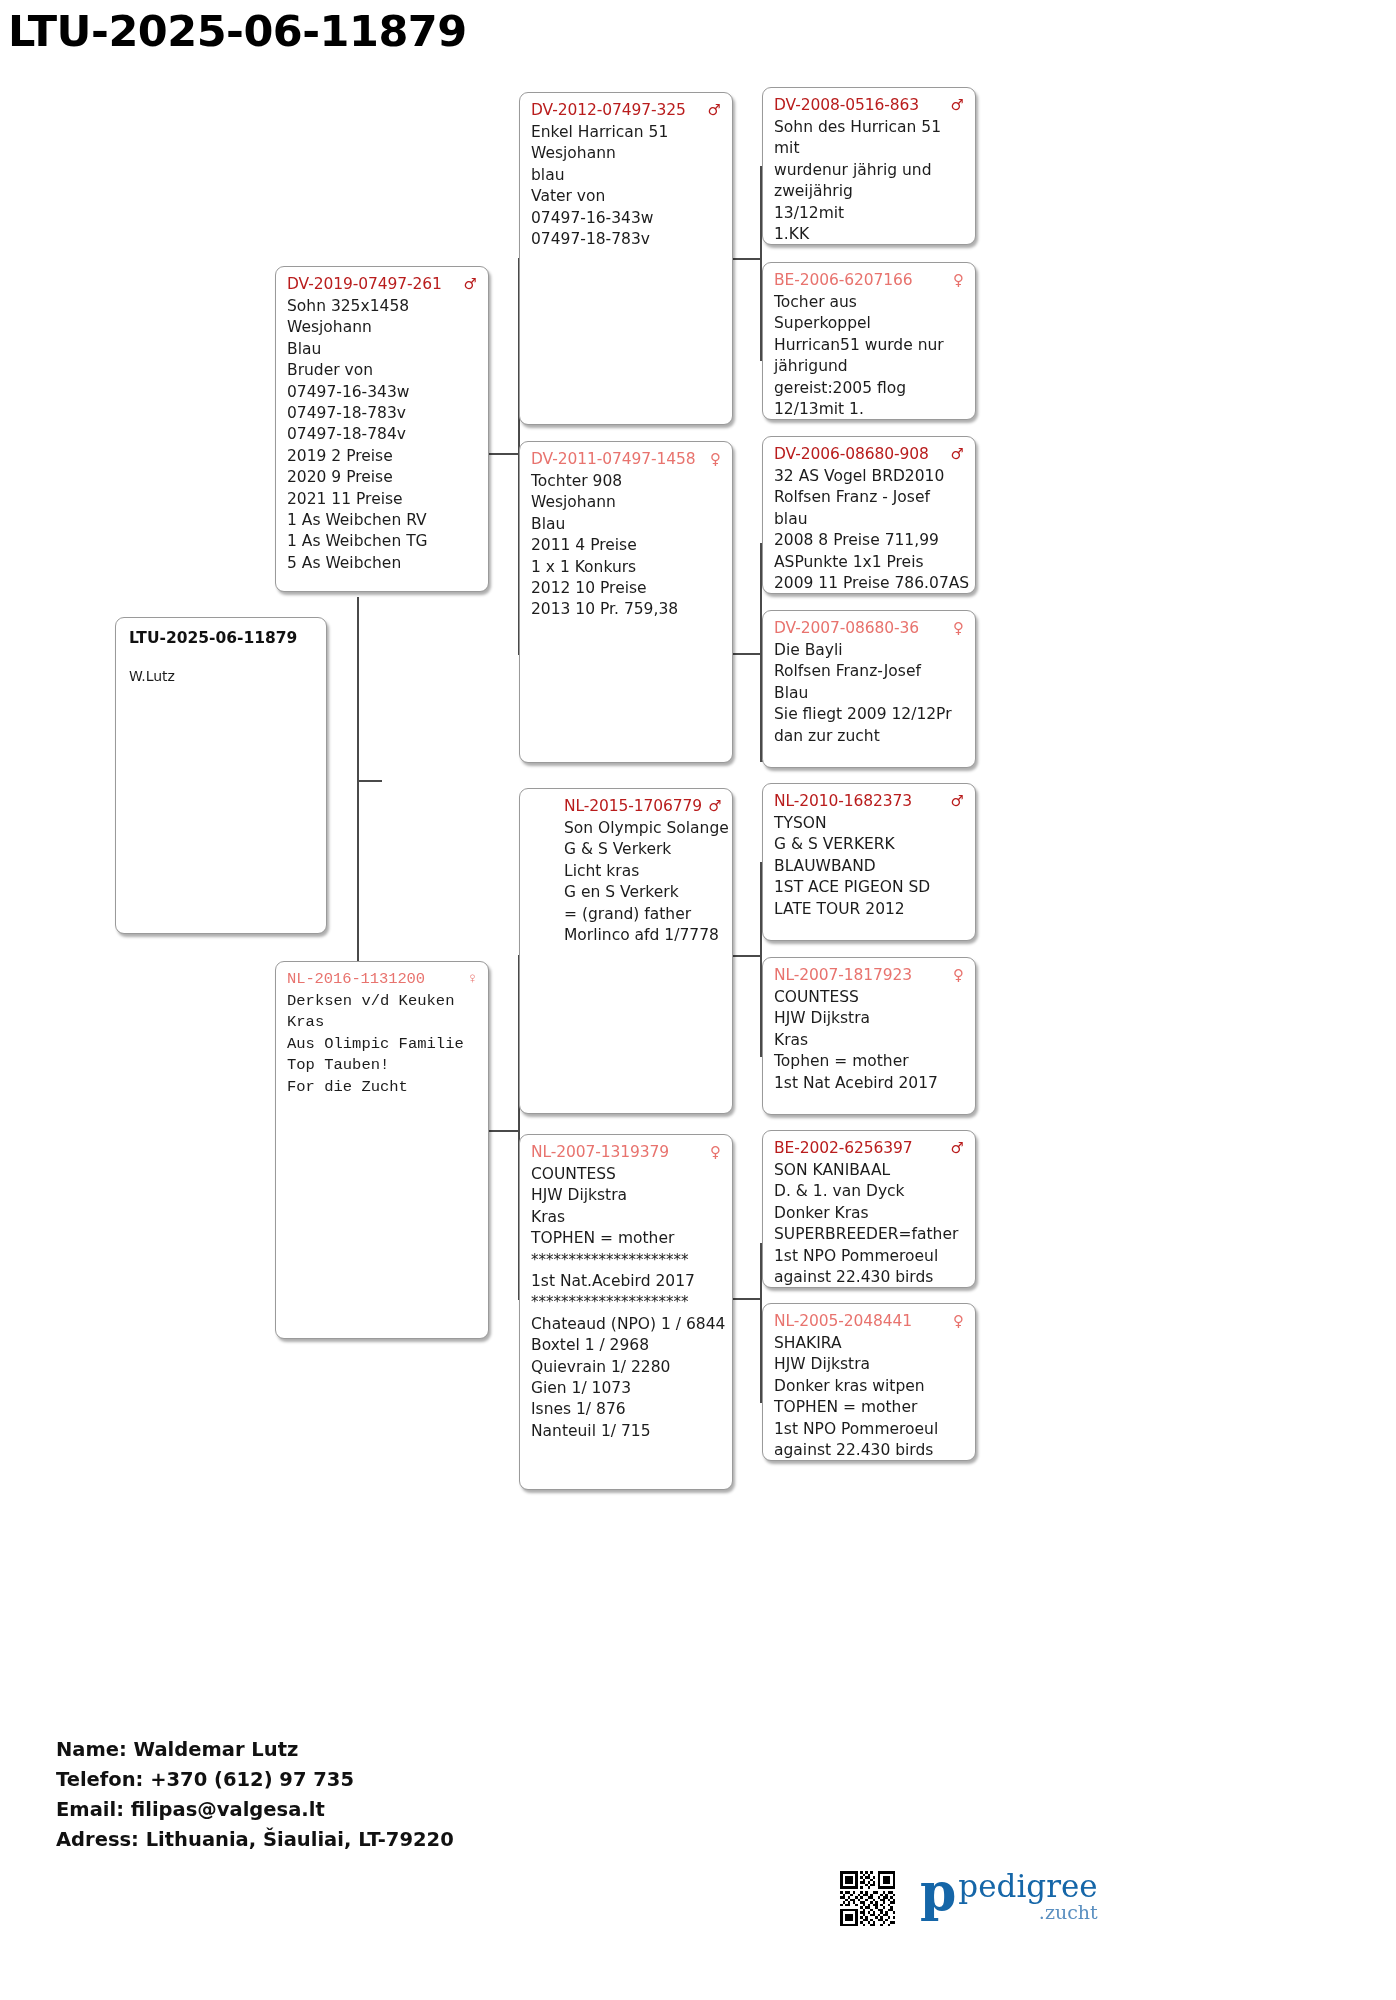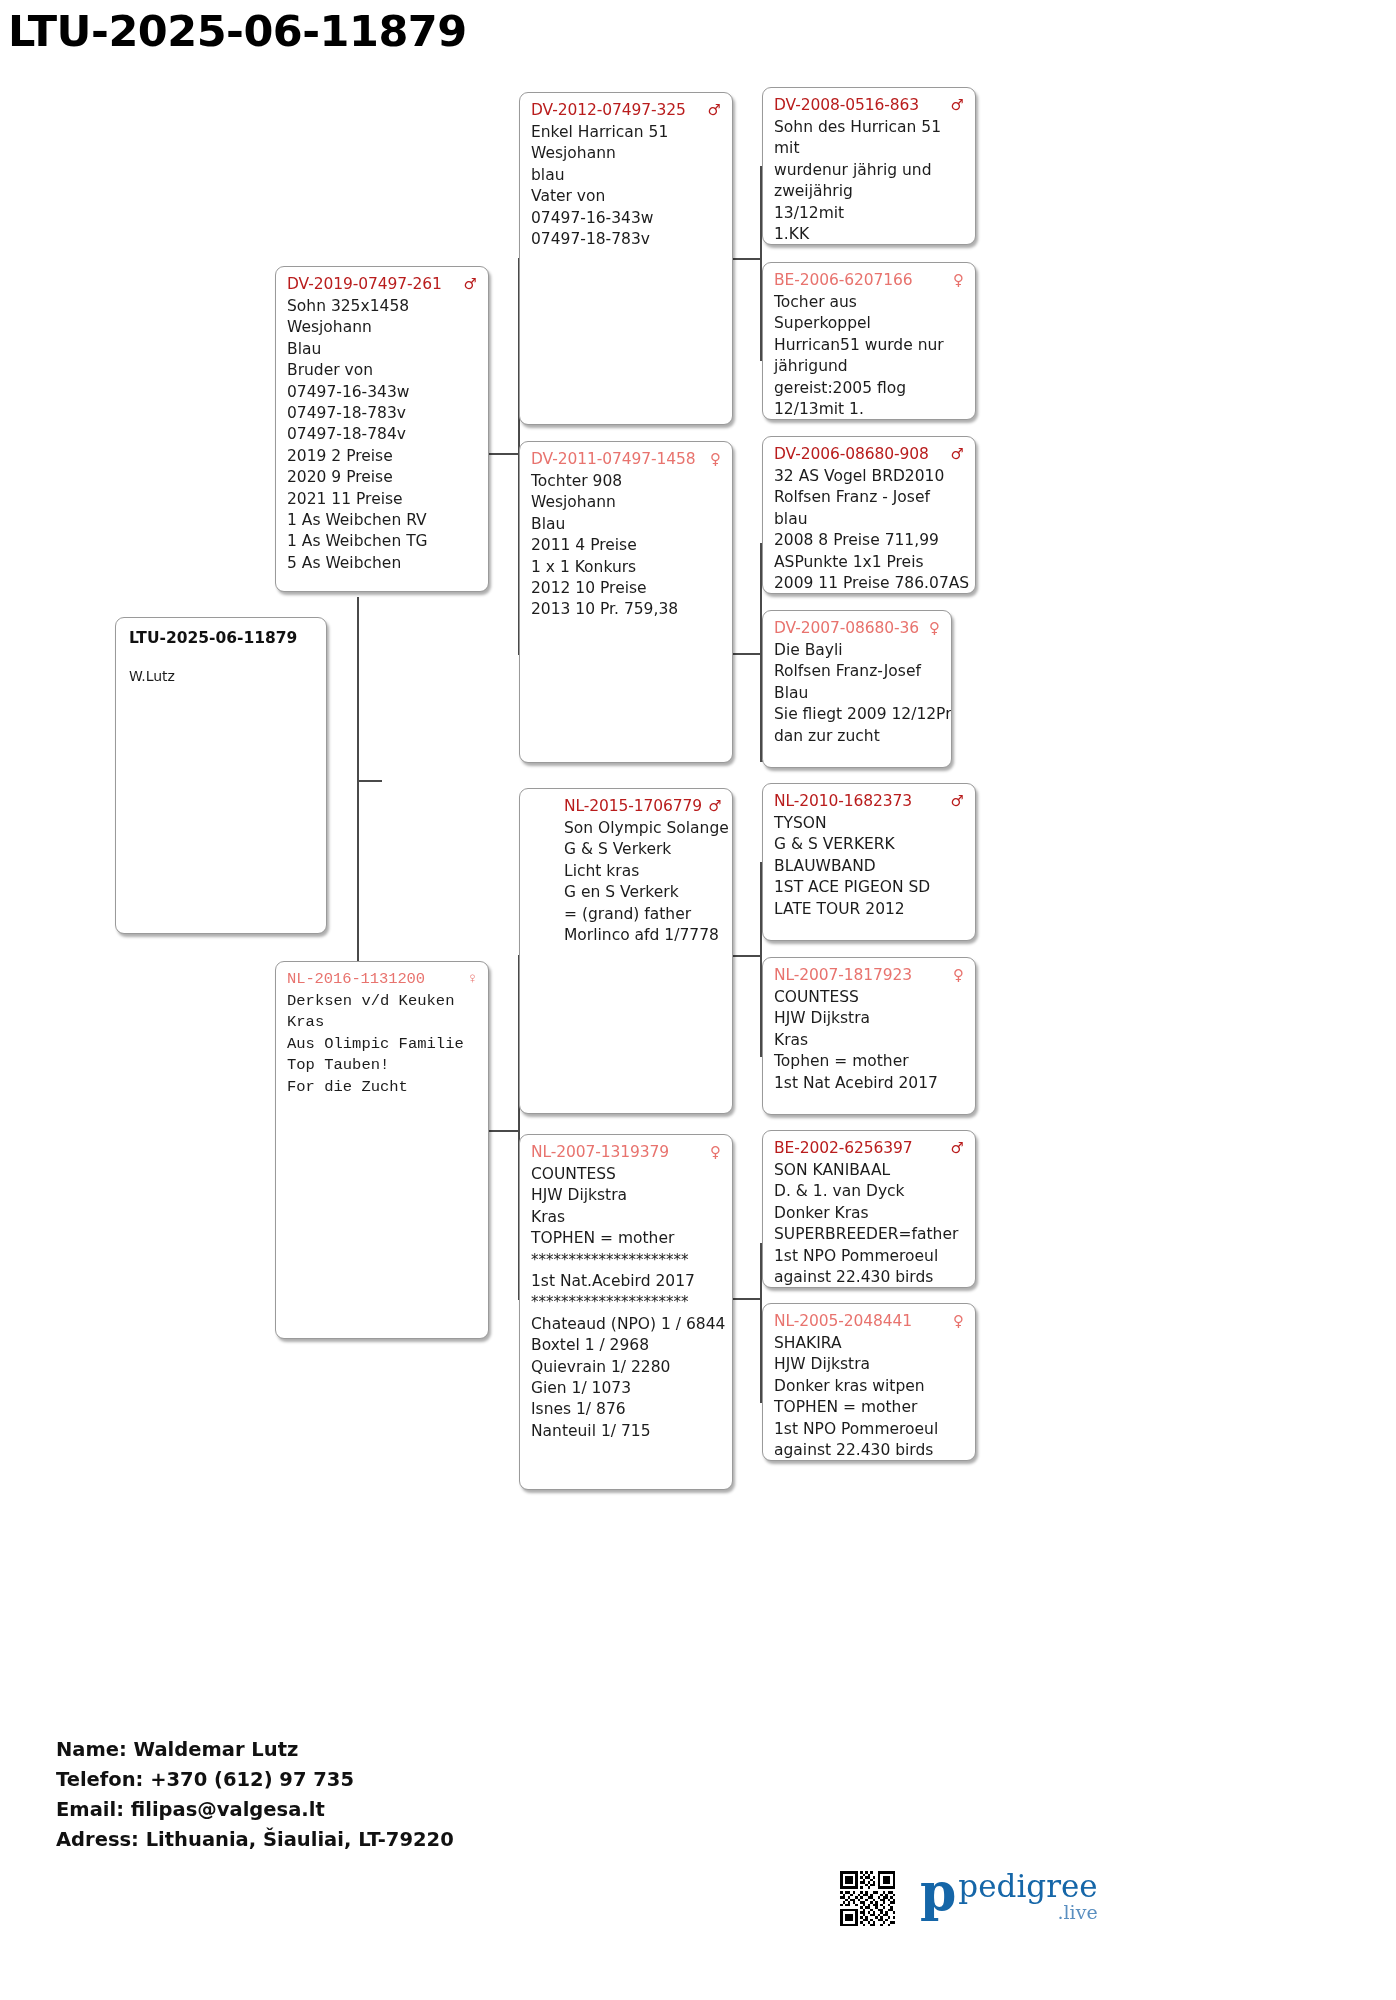--- a/index.html
+++ b/index.html
@@ -335,21 +335,21 @@
     <div class="lines">
         <div>32 AS Vogel BRD2010</div>
         <div>Rolfsen Franz - Josef</div>
         <div>blau</div>
         <div>2008 8 Preise 711,99</div>
         <div>ASPunkte 1x1 Preis</div>
         <div>2009 11 Preise 786.07AS</div>
       </div>
   </div>
 
-  <div class="pbox female" style="left:762px; top:610px; width:190px; height:158px;">
+  <div class="pbox female" style="left:762px; top:610px; width:214px; height:158px;">
     <div class="hdr">
       <span class="ring">DV-2007-08680-36</span>
       <span class="sexsym">♀</span>
     </div>
     <div class="lines">
         <div>Die Bayli</div>
         <div>Rolfsen Franz-Josef</div>
         <div>Blau</div>
         <div>Sie fliegt 2009 12/12Pr</div>
         <div>dan zur zucht</div>
@@ -544,17 +544,17 @@
         <rect x="16" y="21" width="1" height="1"></rect>
           <rect x="19" y="21" width="1" height="1"></rect>
       </g>
     </svg>
   </div>
 
   <div class="brand">
     <div class="pmark">p</div>
     <div class="btext">
       <div class="bmain">pedigree</div>
-      <div class="bsub">.live</div>
+      <div class="bsub">.zucht</div>
     </div>
   </div>
 
 </div>
 
 </body></html>

